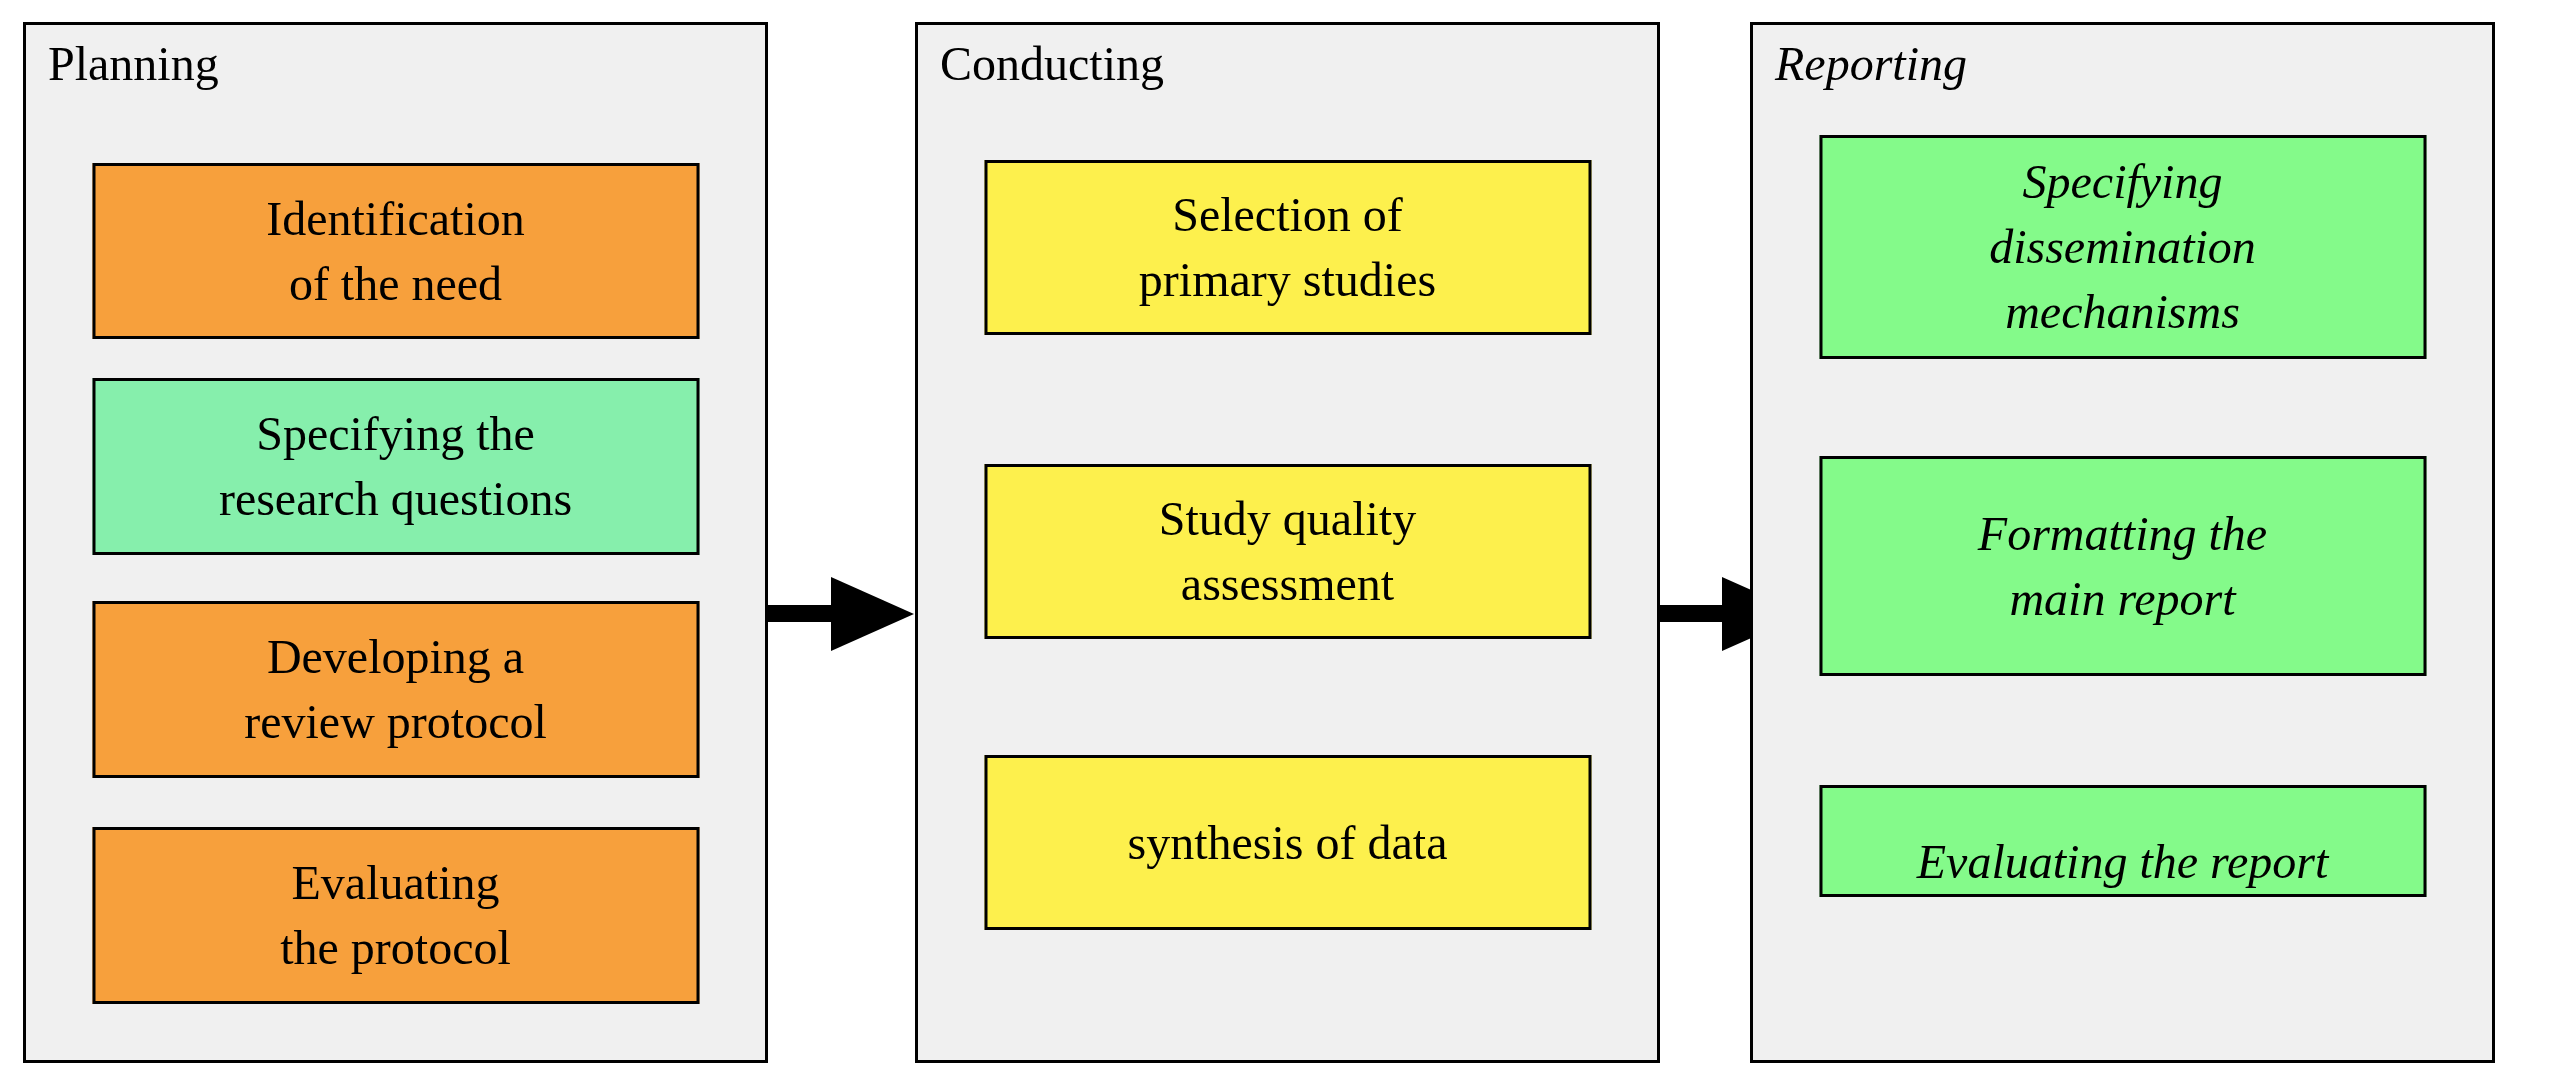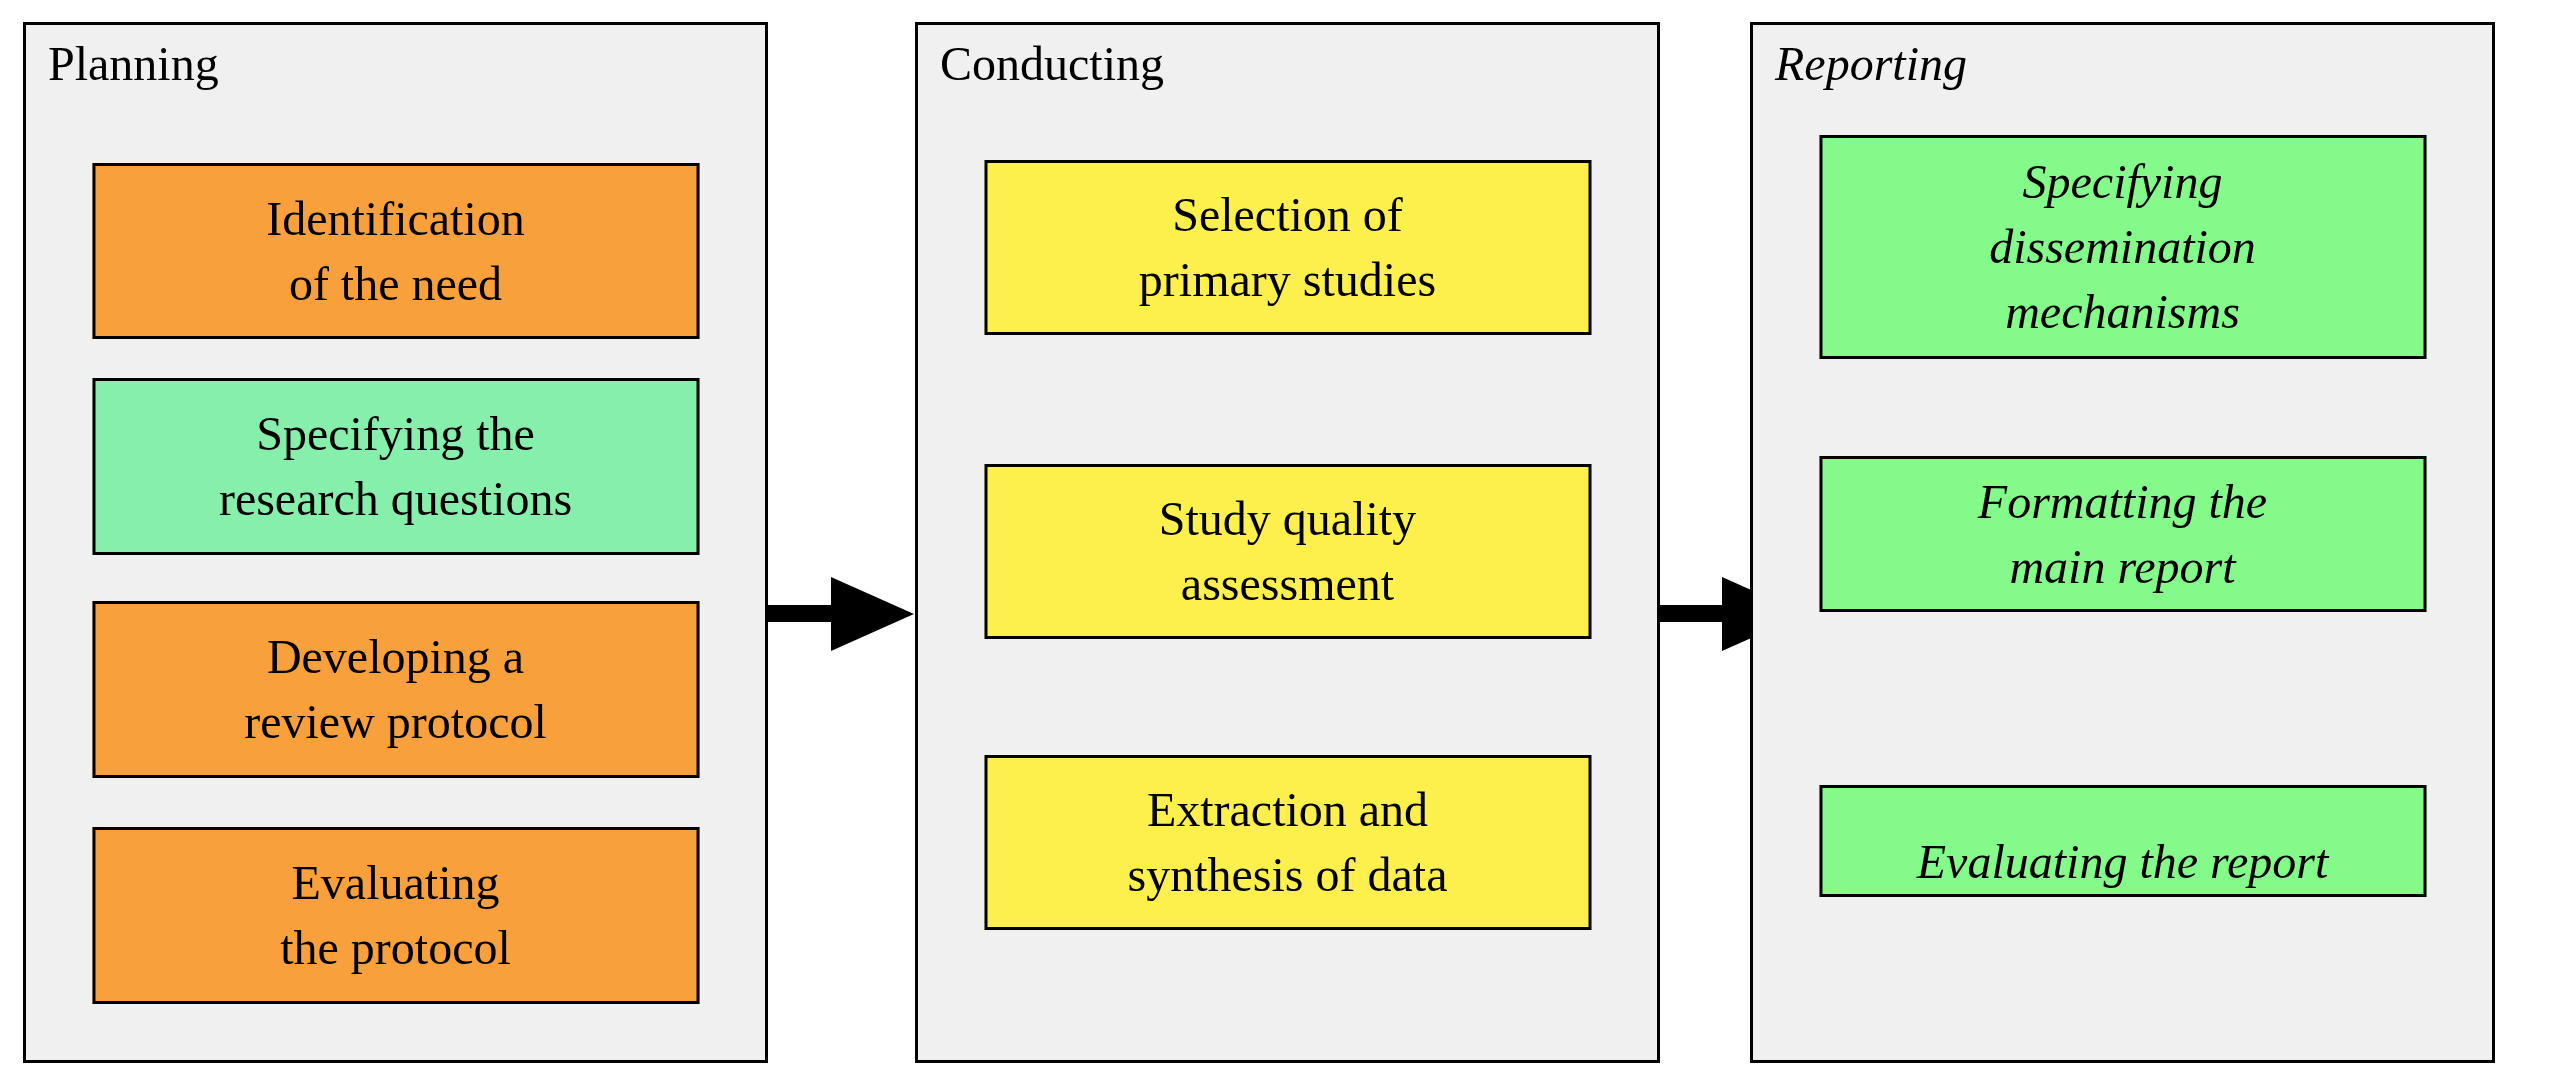--- a/index.html
+++ b/index.html
@@ -114,40 +114,39 @@
       <div class="step-line">Selection of</div>
       <div class="step-line">primary studies</div>
     </div>
 
     <div class="step" style="top: 439px; height: 175px; background-color: rgb(253, 240, 77);">
       <div class="step-line">Study quality</div>
       <div class="step-line">assessment</div>
     </div>
 
     <div class="step" style="top: 730px; height: 175px; background-color: rgb(253, 240, 77);">
-      <div class="step-line">Extraction and</div>
       <div class="step-line">synthesis of data</div>
     </div>
   </section>
 
   <div class="arrow" style="left:1658px">
     <div class="arrow-shaft"></div>
     <div class="arrow-head"></div>
   </div>
 
   <section class="panel" style="left: 1750px; background-color: rgb(240, 240, 240); font-style: italic;">
     <h2 class="panel-title">Reporting</h2>
 
     <div class="step" style="top: 110px; height: 224px; background-color: rgb(132, 250, 138);">
       <div class="step-line">Specifying</div>
       <div class="step-line">dissemination</div>
       <div class="step-line">mechanisms</div>
     </div>
 
-    <div class="step" style="top: 431px; height: 156px; background-color: rgb(132, 250, 138);">
+    <div class="step" style="top: 431px; height: 220px; background-color: rgb(132, 250, 138);">
       <div class="step-line">Formatting the</div>
       <div class="step-line">main report</div>
     </div>
 
     <div class="step" style="top: 760px; height: 112px; background-color: rgb(132, 250, 138); justify-content: flex-end;">
       <div class="step-line">Evaluating the report</div>
     </div>
   </section>
 
 </div>

